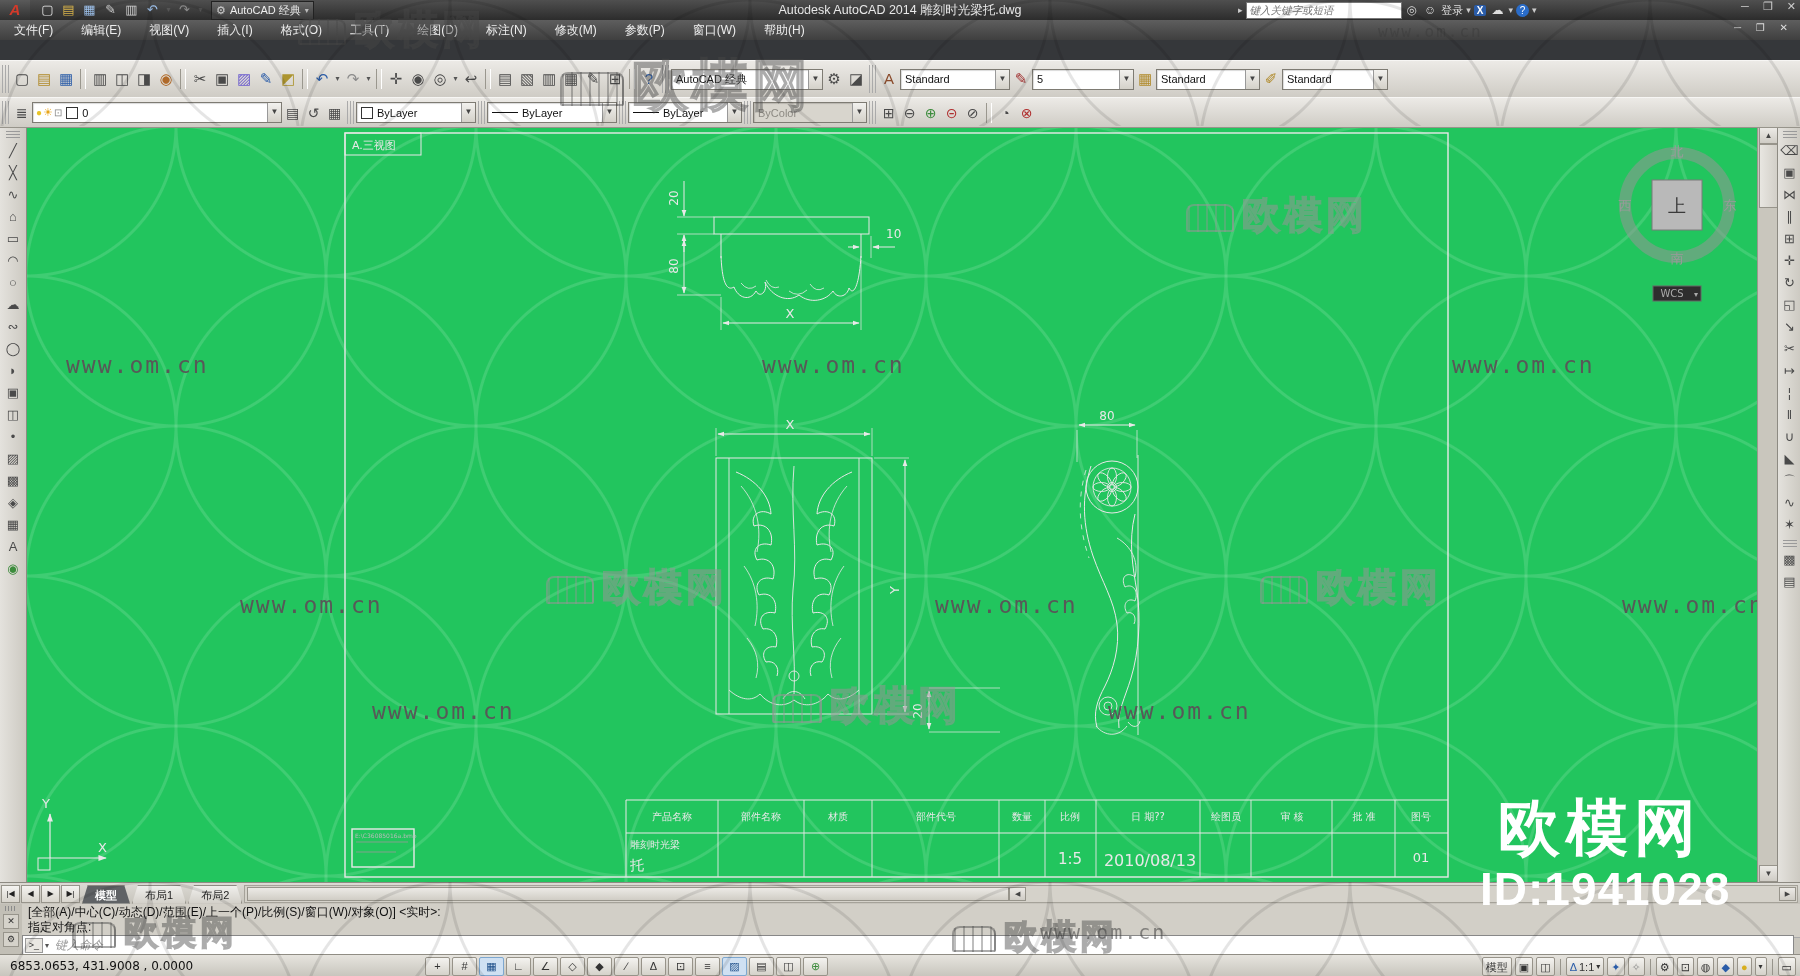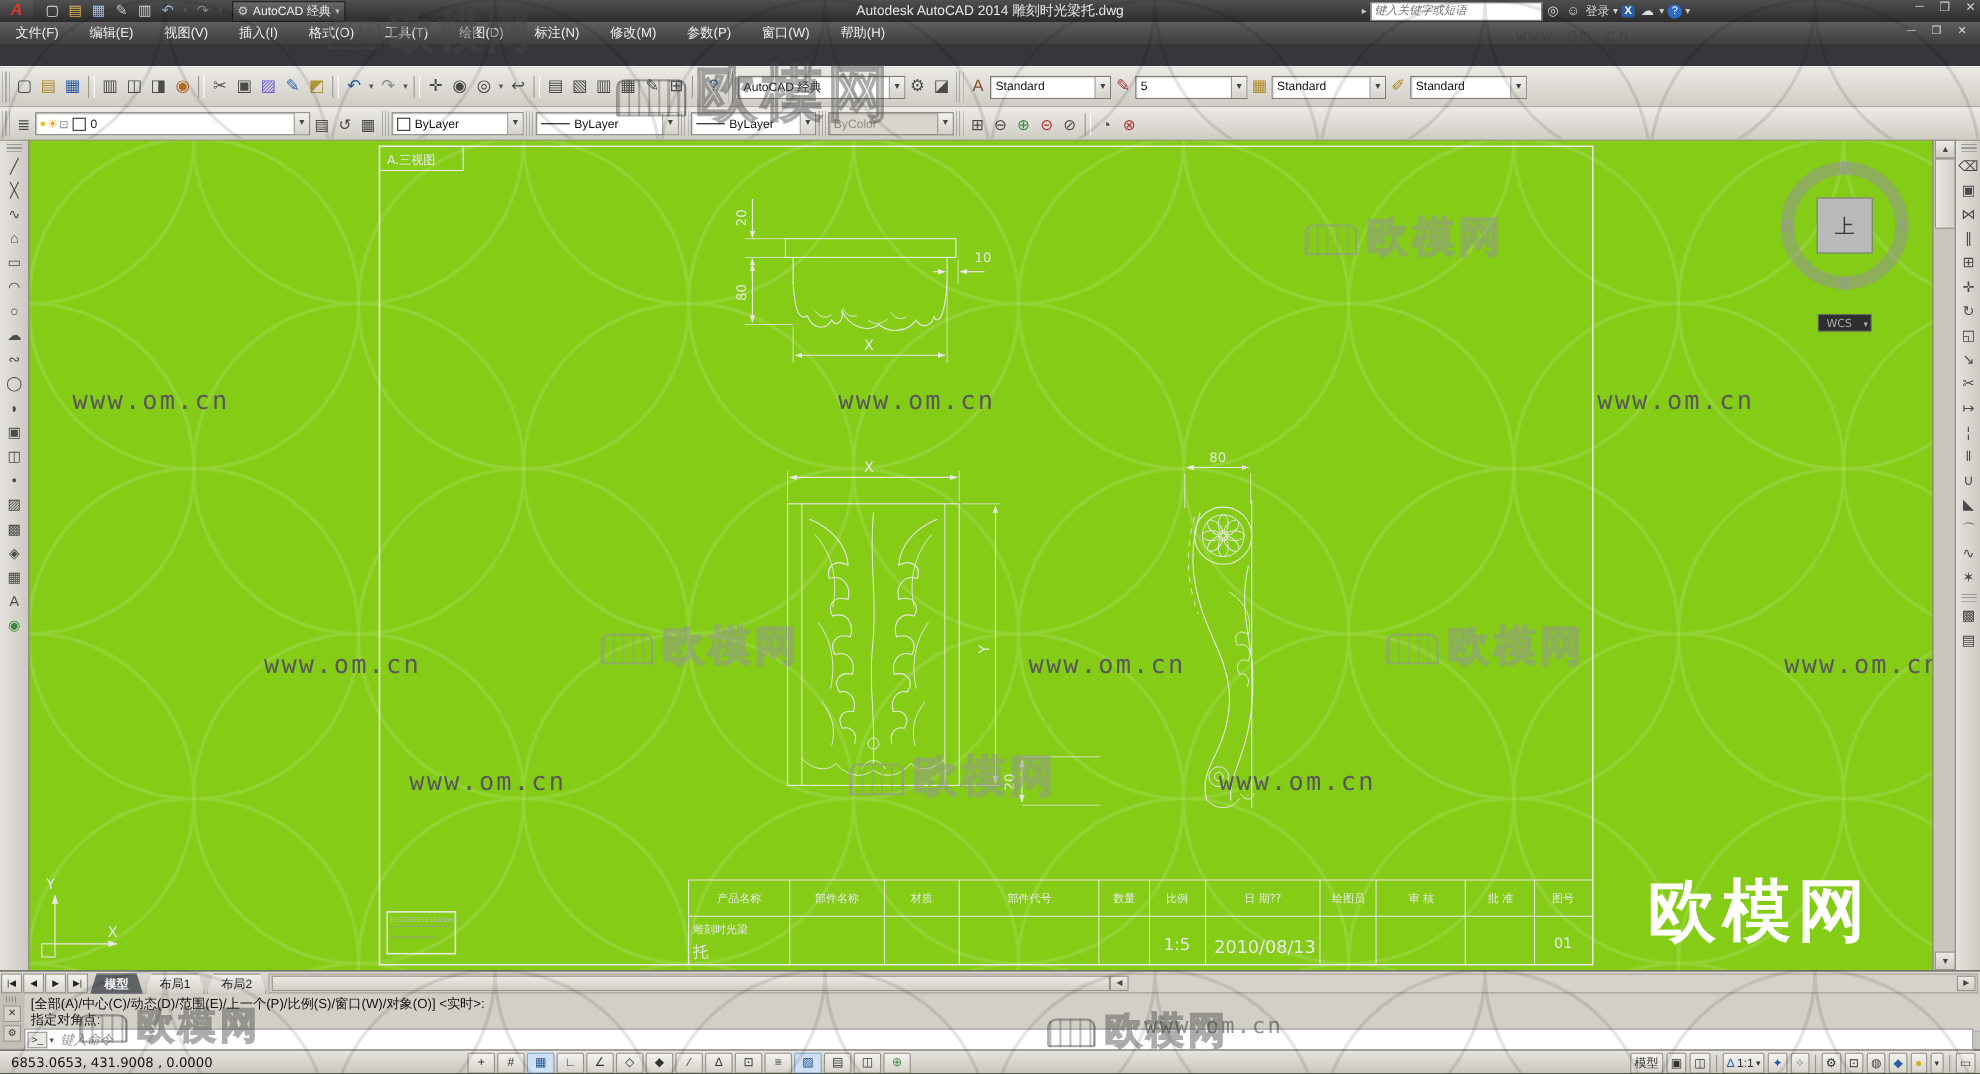--- a/index.html
+++ b/index.html
@@ -59,21 +59,21 @@
   .lay-bulb{color:#e8c428;font-size:10px;margin-left:3px;}
   .lay-sun{color:#e8a418;font-size:11px;margin-left:1px;}
   .lay-lock{color:#8a8a8a;font-size:10px;margin-left:1px;}
   
   .sidebar{top:126px;height:756px;background:linear-gradient(90deg,#e4e2dd,#ccc9c1);z-index:7;}
   .sidebar.left{left:0;width:26px;border-right:1px solid #8d8a82;}
   .sidebar.right{left:1777px;width:23px;border-left:1px solid #8d8a82;}
   .vgrip{width:14px;height:8px;margin:4px auto 2px auto;background:repeating-linear-gradient(0deg,#9a9a9a 0 1px,transparent 1px 3px);}
   .vicon{width:21px;height:21px;margin:1px auto;font-size:13px;line-height:21px;text-align:center;color:#4a4a4a;}
   
-  .canvas{left:26px;top:126px;width:1731px;height:756px;background:#84cc16;overflow:hidden;}
+  .canvas{left:26px;top:126px;width:1731px;height:756px;background:#22c55e;overflow:hidden;}
   .rings-light{position:absolute;inset:0;pointer-events:none;opacity:1;
     background-image:
       radial-gradient(circle,transparent 148px,rgba(255,255,255,.13) 149px,rgba(255,255,255,.13) 151px,transparent 152px),
       radial-gradient(circle,transparent 148px,rgba(255,255,255,.13) 149px,rgba(255,255,255,.13) 151px,transparent 152px);
     background-size:300px 300px,300px 300px;background-position:0 0,150px 150px;}
   .rings-dark{position:absolute;pointer-events:none;
     background-image:
       radial-gradient(circle,transparent 148px,rgba(0,0,0,.10) 149px,rgba(0,0,0,.10) 151px,transparent 152px),
       radial-gradient(circle,transparent 148px,rgba(0,0,0,.10) 149px,rgba(0,0,0,.10) 151px,transparent 152px);
     background-size:300px 300px,300px 300px;background-position:0 0,150px 150px;z-index:20;}
@@ -640,14 +640,15 @@
     </div>
   </div>
 
   <div class="rings-dark" style="left:0;top:0;width:1800px;height:126px"></div>
   <div class="rings-dark" style="left:0;top:882px;width:1800px;height:94px"></div>
   <span class="wm-brand dark abs" style="left:298px;top:2px;font-size:40px;z-index:12"><span class="sofa" style="width:44px;height:22px"></span><span>欧模网</span></span>
   <span class="wm-brand dark abs" style="left:560px;top:48px;font-size:56px;z-index:12"><span class="sofa" style="width:60px;height:30px"></span><span>欧模网</span></span>
   <span class="wm-site dark abs" style="left:1378px;top:22px;font-size:16px;z-index:12">www.om.cn</span>
 
   <div class="big-brand">欧模网</div>
+  <div class="big-id">ID:1941028</div>
 
 </div>
 
 </body></html>

